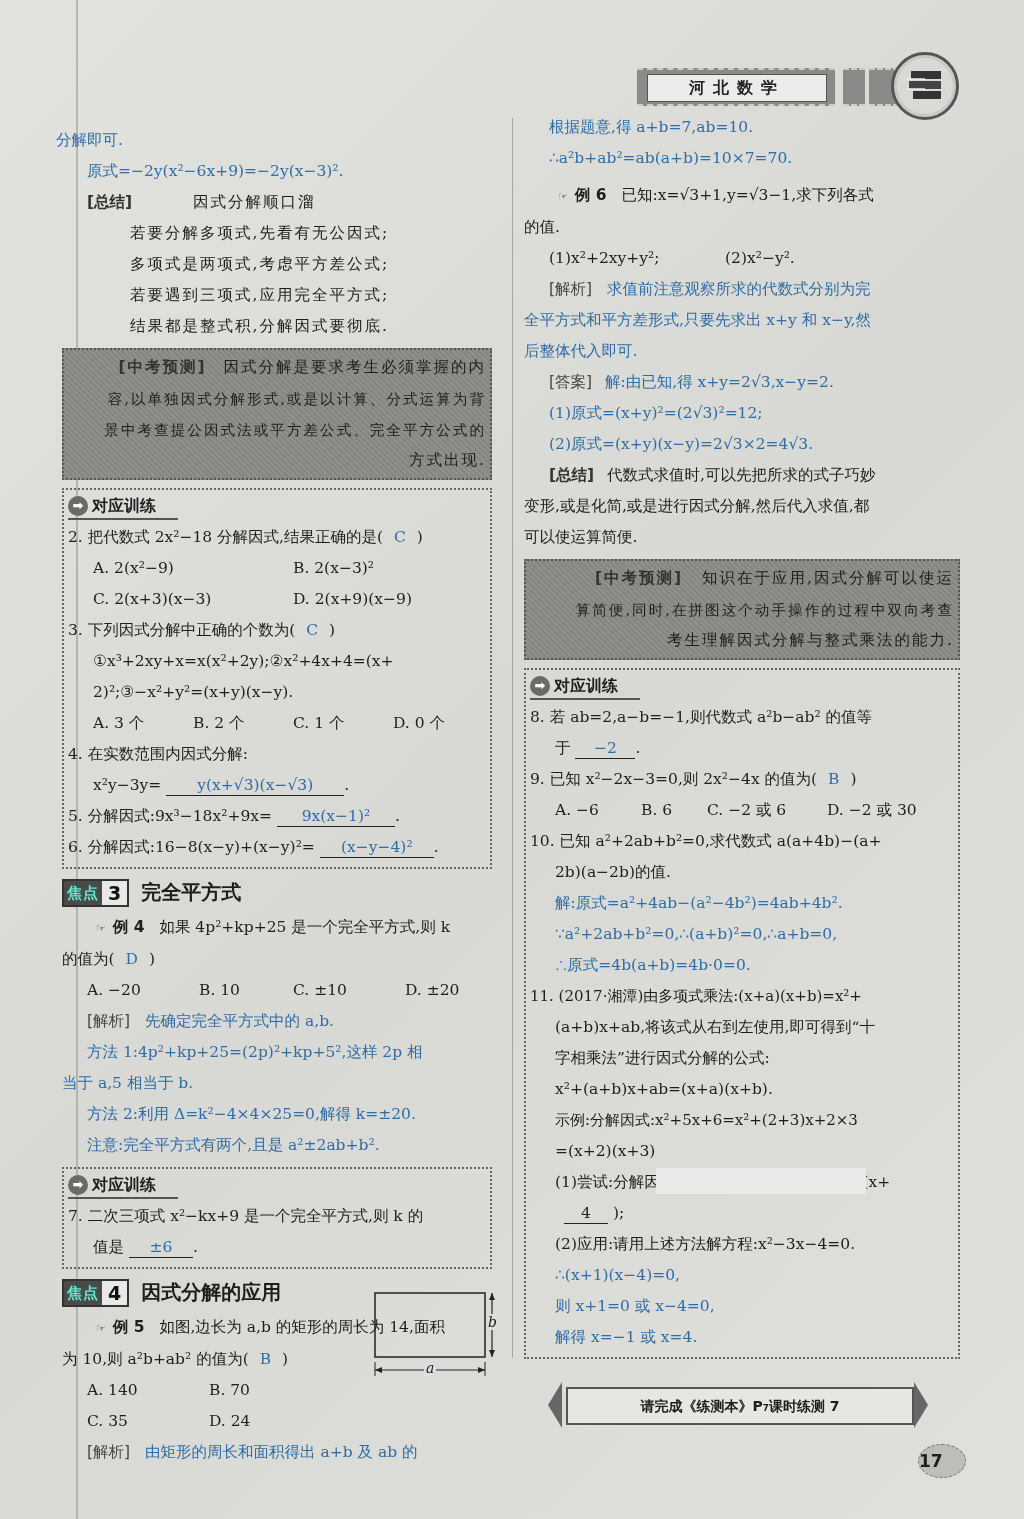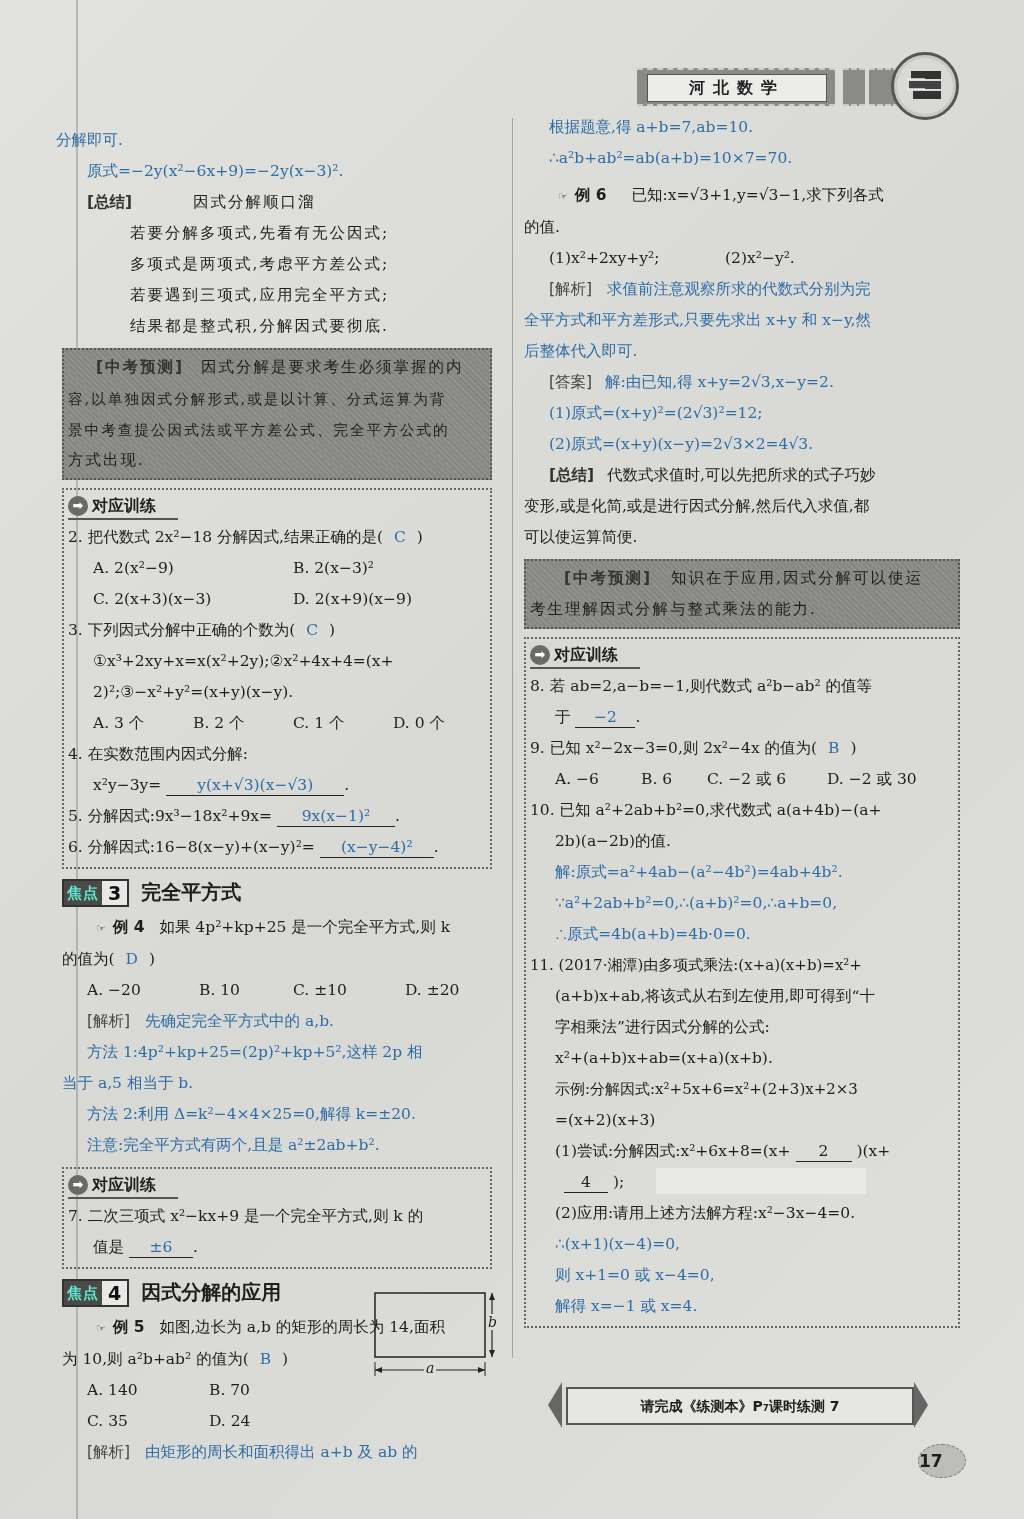--- a/index.html
+++ b/index.html
@@ -13,21 +13,21 @@
   .col-left{left:62px;top:125px;width:430px;}
   .col-right{left:524px;top:112px;width:436px;}
   .line{white-space:nowrap;}
   .ind{padding-left:25px;}
   .blue{color:#2f6da6;}
   .tag{font-family:"DejaVu Sans","Liberation Sans",sans-serif;font-weight:bold;color:#333;}
   .ans{color:#2f6da6;}
   .blank{display:inline-block;border-bottom:1px solid #222;text-align:center;color:#2f6da6;line-height:20px;}
   .summary{padding-left:68px;letter-spacing:2px;}
   .predict{background:repeating-linear-gradient(45deg,#8f8f8c 0 2px,#858582 2px 4px);
-           border:2px dotted #555;padding:2px 4px;margin:6px 0 8px 0;letter-spacing:2px;line-height:31px;}
+           border:2px dotted #555;padding:2px 4px;margin:6px 0 8px 0;letter-spacing:2px;line-height:31px;text-align:right;}
   .box{border:2px dotted #666;padding:4px 6px 4px 4px;margin:6px 0 8px 0;}
   .train-head{display:flex;align-items:center;gap:4px;font-family:"DejaVu Sans","Liberation Sans",sans-serif;
               font-weight:bold;font-size:16px;border-bottom:2px solid #555;width:110px;line-height:24px;margin-bottom:2px;}
   .arrow-dot{width:20px;height:20px;border-radius:50%;background:#6a6a68;color:#fff;font-size:13px;
              display:flex;align-items:center;justify-content:center;}
   .opts{display:flex;}
   .opts span{display:inline-block;}
   .focus{display:flex;align-items:center;gap:12px;margin:8px 0 4px 0;}
   .focus-badge{display:flex;border:2px solid #333;height:24px;}
   .focus-badge .fb-l{background:#4a4a48;color:#5eead4;font-family:"DejaVu Sans","Liberation Sans",sans-serif;
@@ -242,21 +242,21 @@
     <span style="position:absolute;left:52px;top:70px;font-style:italic;font-size:14px;background:#ddd;padding:0 2px">a</span>
   </div>
 
   <div class="col col-right">
     <div class="line ind blue">根据题意,得 a+b=7,ab=10.</div>
     <div class="line ind blue">∴a²b+ab²=ab(a+b)=10×7=70.</div>
 
     <div class="line" style="padding-left:34px;margin-top:6px">
       <span class="ex-icon">☞</span>
       <span class="ex">例 6</span>
-      <span style="margin-left:20px">已知:x=√3+1,y=√3−1,求下列各式</span>
+      <span style="margin-left:10px">已知:x=√3+1,y=√3−1,求下列各式</span>
     </div>
     <div class="line">的值.</div>
     <div class="opts ind">
       <span style="width:176px">(1)x²+2xy+y²;</span>
       <span>(2)x²−y².</span>
     </div>
     <div class="line ind blue">
       <span class="tag" style="color:#444;font-weight:normal">[解析]</span>
       <span style="margin-left:10px">求值前注意观察所求的代数式分别为完</span>
     </div>
@@ -273,20 +273,21 @@
       <span style="margin-left:8px">代数式求值时,可以先把所求的式子巧妙</span>
     </div>
     <div class="line">变形,或是化简,或是进行因式分解,然后代入求值,都</div>
     <div class="line">可以使运算简便.</div>
 
     <div class="predict">
       <div class="line" style="padding-left:34px">
         <span class="tag">[中考预测]</span>
         <span style="margin-left:12px">知识在于应用,因式分解可以使运</span>
       </div>
+      <div class="line" style="font-size:14.6px">算简便,同时,在拼图这个动手操作的过程中双向考查</div>
       <div class="line">考生理解因式分解与整式乘法的能力.</div>
     </div>
 
     <div class="box">
       <div class="train-head">
         <span class="arrow-dot">➡</span>
         <span>对应训练</span>
       </div>
       <div class="line">8. 若 ab=2,a−b=−1,则代数式 a²b−ab² 的值等</div>
       <div class="line ind">

